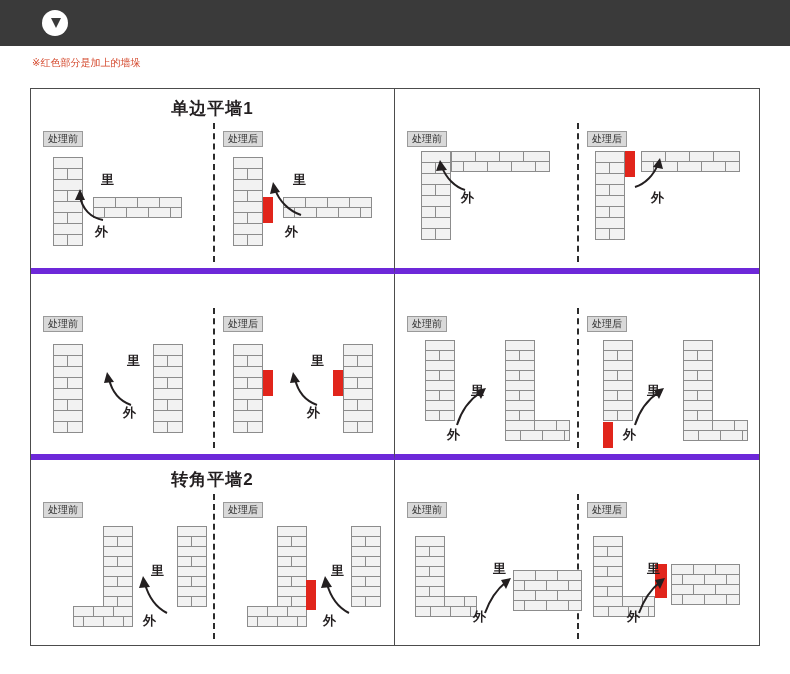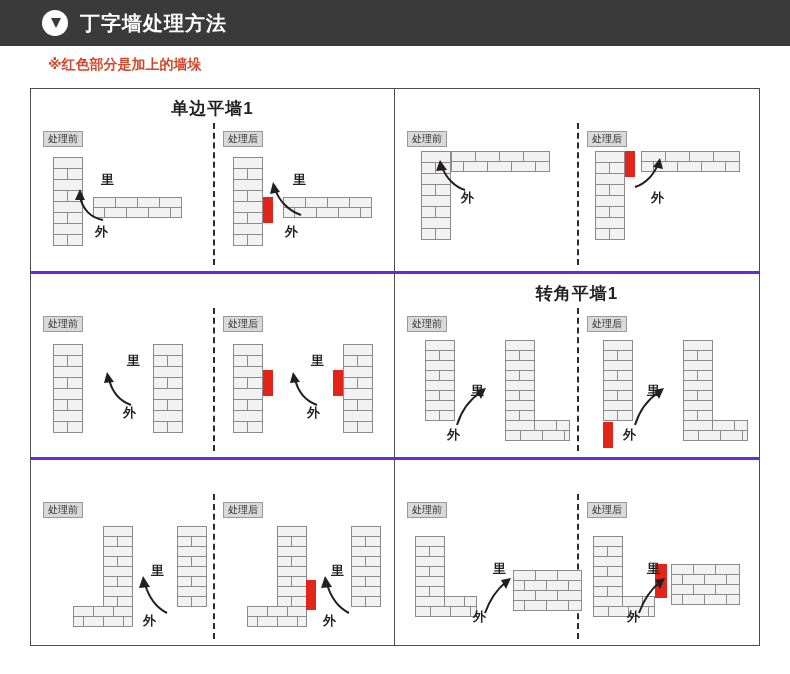--- a/index.html
+++ b/index.html
@@ -26,38 +26,38 @@
   .header-icon svg{display:block;}
   .header-title{
     margin-left:12px;
     color:#ffffff;
     font-size:20px;
     font-weight:bold;
     letter-spacing:1px;
   }
   
   .note{
-    position:absolute;left:48px;top:56px;
-    font-size:14px;color:#d4472b;font-weight:bold;
+    position:absolute;left:32px;top:56px;
+    font-size:10px;color:#d4472b;font-weight:normal;
   }
   
   .grid{
     position:absolute;left:30px;top:88px;
     width:730px;height:558px;
     border:1px solid #4c4c4c;
     box-sizing:border-box;
     display:grid;
     grid-template-columns:1fr 1fr;
     grid-template-rows:1fr 1fr 1fr;
   }
   .panel{
     position:relative;
     box-sizing:border-box;
     border-right:1px solid #4c4c4c;
-    border-bottom:3px solid #6d28d9;
+    border-bottom:6px solid #6d28d9;
     overflow:hidden;
   }
   .panel.col2{border-right:none;}
   .panel.row3{border-bottom:none;}
   .panel-title{
     position:absolute;top:8px;left:0;width:100%;
     text-align:center;
     font-size:17px;font-weight:bold;
     letter-spacing:1px;
   }
@@ -93,21 +93,20 @@
 </head>
 <body>
 
 <div class="header">
   <div class="header-icon">
     <svg width="26" height="26" viewBox="0 0 26 26">
       <circle cx="13" cy="13" r="12" fill="#ffffff"></circle>
       <polygon points="9,8 19,8 14,18" fill="#3a3a3a"></polygon>
     </svg>
   </div>
-  <div class="header-title">丁字墙处理方法</div>
 </div>
 
 <div class="note">※红色部分是加上的墙垛</div>
 
 <div class="grid">
 
   <div class="panel">
     <div class="panel-title">单边平墙1</div>
     <div class="divider"></div>
 
@@ -405,21 +404,20 @@
       <svg width="34" height="38" viewBox="0 0 34 38">
         <path d="M28 35 C17 31 9 22 6 9" stroke="#231f20" stroke-width="2" fill="none"></path>
         <polygon points="4,2 11,12 1,13" fill="#231f20"></polygon>
       </svg>
     </div>
     <div class="label" style="left:280px;top:78px;">里</div>
     <div class="label" style="left:276px;top:130px;">外</div>
   </div>
 
   <div class="panel col2">
-    <div class="panel-title">转角平墙1</div>
     <div class="divider"></div>
 
     <div class="tag" style="left:12px;top:42px;">处理前</div>
     <div class="tag" style="left:192px;top:42px;">处理后</div>
 
     <div class="wall" style="left:30px;top:66px;">
       <svg width="30" height="82" viewBox="0 0 30 82">
         <g fill="#f2f2f2" stroke="#8c8c8c" stroke-width="1">
           <rect x="0.5" y="0.5" width="29" height="10"></rect>
           <rect x="0.5" y="10.5" width="14" height="10"></rect>
@@ -524,20 +522,21 @@
       <svg width="36" height="46" viewBox="0 0 36 46">
         <path d="M4 43 C8 30 16 18 28 10" stroke="#231f20" stroke-width="2" fill="none"></path>
         <polygon points="33,6 28,17 23,8" fill="#231f20"></polygon>
       </svg>
     </div>
     <div class="label" style="left:252px;top:108px;">里</div>
     <div class="label" style="left:228px;top:152px;">外</div>
   </div>
 
   <div class="panel row3">
+    <div class="panel-title">转角平墙2</div>
     <div class="divider"></div>
 
     <div class="tag" style="left:12px;top:42px;">处理前</div>
     <div class="tag" style="left:192px;top:42px;">处理后</div>
 
     <div class="wall" style="left:42px;top:66px;">
       <svg width="62" height="104" viewBox="0 0 62 104">
         <g fill="#f2f2f2" stroke="#8c8c8c" stroke-width="1">
           <rect x="30.5" y="0.5" width="29" height="10"></rect>
           <rect x="30.5" y="10.5" width="14" height="10"></rect>

